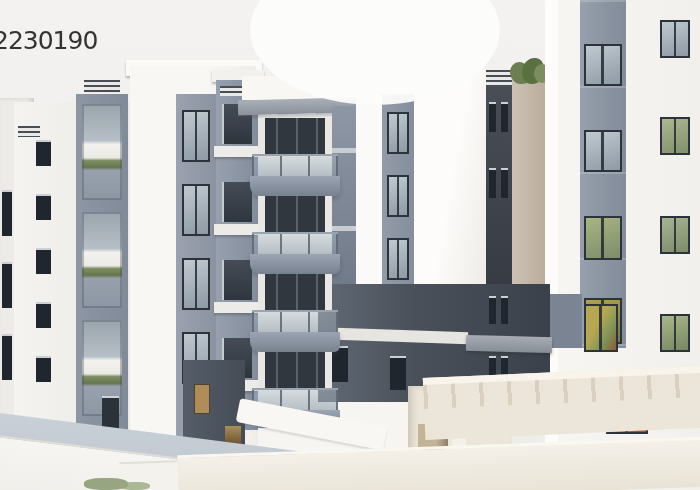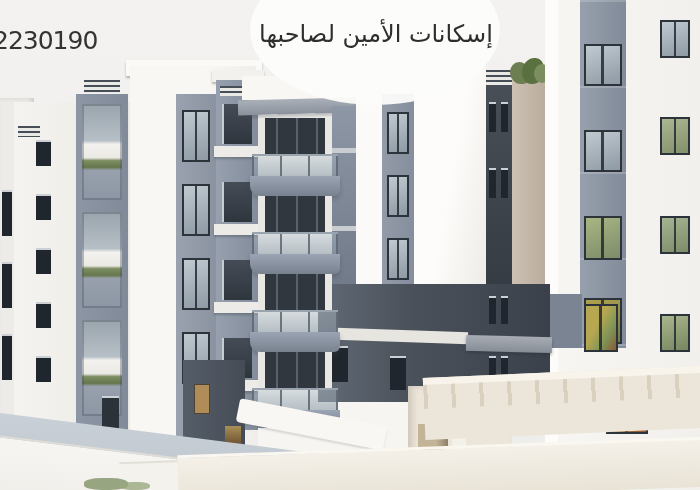--- a/index.html
+++ b/index.html
@@ -147,17 +147,16 @@
   <div class="abs" style="left:418px;top:424px;width:30px;height:66px;background:linear-gradient(90deg,#c4b497 60%,#8d7f68);"></div>
   <div class="abs" style="left:452px;top:396px;width:14px;height:94px;background:#f4f1ea;"></div>
   <div class="abs" style="left:424px;top:372px;width:278px;height:62px;background:var(--c-cream-wall,#ece5d9);transform:rotate(-2.5deg);">
     <div class="abs" style="left:0;top:0;width:100%;height:7px;background:#f8f4ec;"></div>
     <div class="abs" style="left:0;top:7px;width:100%;height:24px;background:repeating-linear-gradient(90deg,var(--c-cream-dark,#d9d0bf) 0 4px,rgba(0,0,0,0) 4px 28px);"></div>
   </div>
   <div class="abs" style="left:178px;top:446px;width:534px;height:50px;background:linear-gradient(180deg,#f4f0e8,#e9e3d6);transform:rotate(-2deg);border-top:3px solid #faf7f0;"></div>
 
   <div class="abs" style="left:250px;top:-45px;width:250px;height:150px;background:var(--c-bubble,#fcfcfa);border-radius:50%;opacity:.95;"></div>
   <div class="txt" style="left:252px;top:16px;width:248px;text-align:center;direction:rtl;font-size:24px;line-height:37px;font-weight:400;">
-    <div>إسكانات الأمين لصاحبها</div>
   </div>
   <div class="txt" style="left:-7px;top:26px;font-size:25px;letter-spacing:-1px;color:#333;">2230190</div>
 
 </div>
 
 </body></html>

